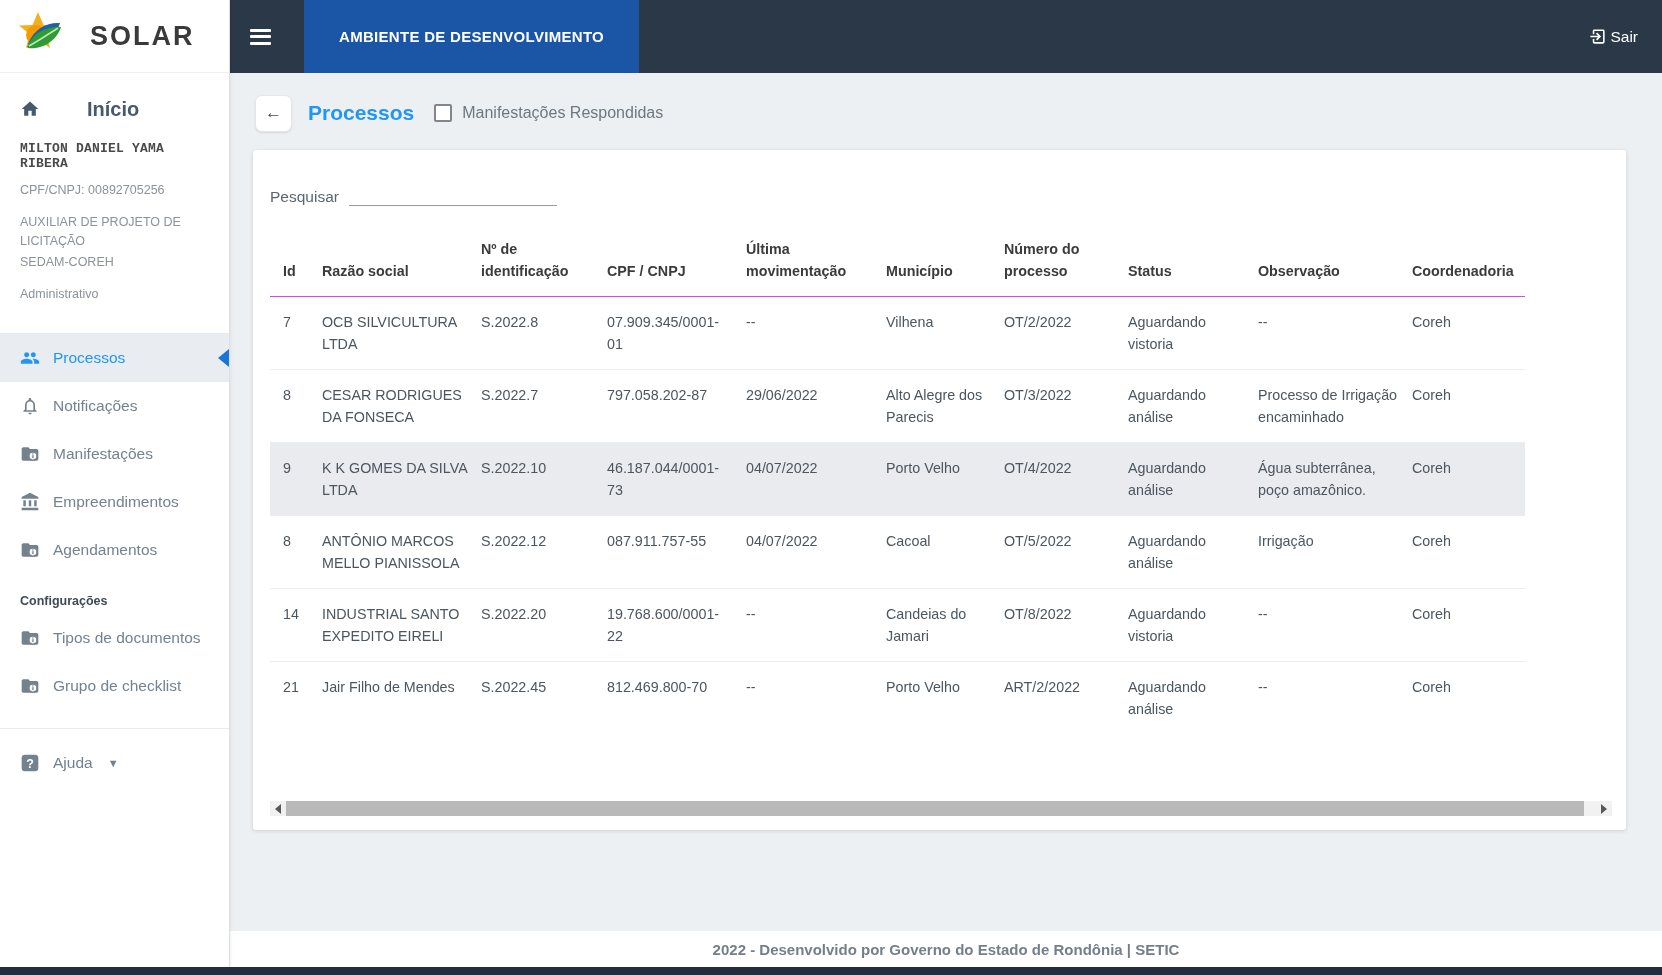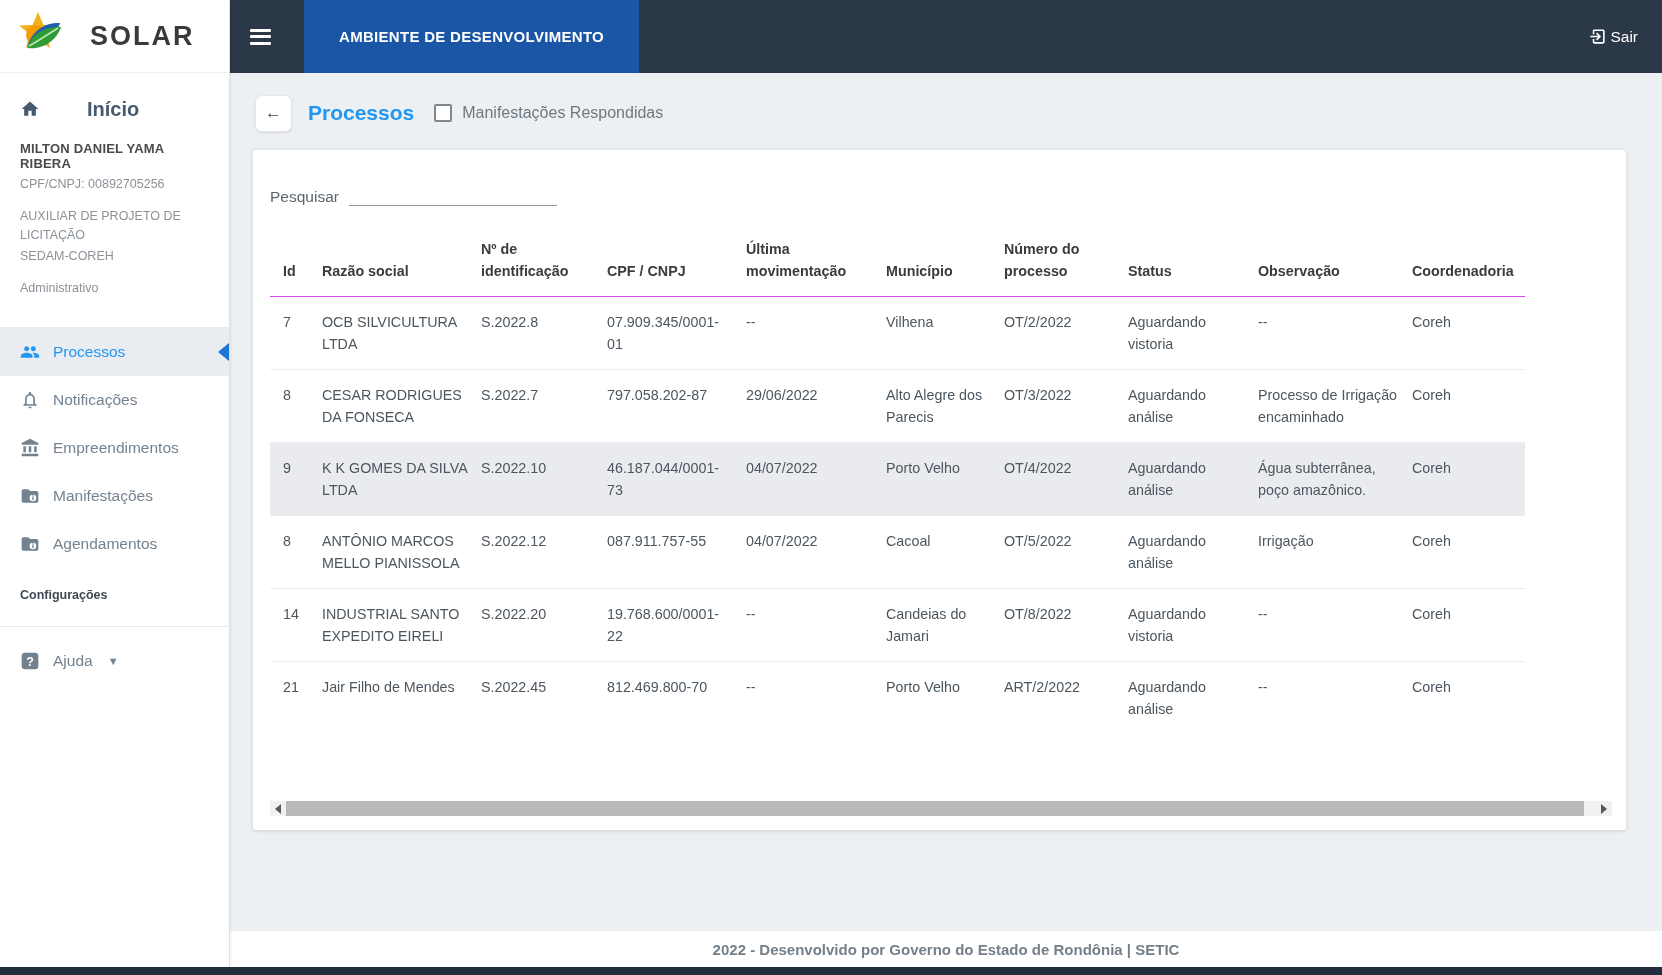--- a/index.html
+++ b/index.html
@@ -15,21 +15,21 @@
   .side-scroll { flex:1; }
   .nav-item { display:flex; align-items:center; gap:13px; height:48px; padding-left:20px; color:#74828f; font-size:15.5px; cursor:pointer; position:relative; }
   .nav-item .nav-icon { width:20px; height:20px; display:inline-flex; align-items:center; justify-content:center; color:#74828f; }
   .nav-item.active { background:#e9edf2; color:#2196f3; }
   .nav-item.active .nav-icon { color:#2196f3; }
   .active-arrow { position:absolute; right:0; top:50%; transform:translateY(-50%);
     width:0; height:0; border-top:9px solid transparent; border-bottom:9px solid transparent; border-right:11px solid #1976d2; }
   .home-item { margin-top:14px; height:44px; color:#455a6e; font-weight:bold; font-size:20px;gap:47px; }
   .home-item .nav-icon { color:#455a6e; }
   .user-block { padding:10px 18px 4px 20px; }
-  .user-name { font-size:13px; font-weight:bold; color:#4a4a4a; margin-bottom:4px; letter-spacing:.2px; }
+  .user-name { font-size:13px; font-weight:bold; color:#4a4a4a; margin-bottom:10px; letter-spacing:.2px;font-family:Liberation Mono, monospace; }
   .user-line { font-size:12.5px; color:#8b9299; margin-bottom:13px; line-height:19px; }
   .divider { border-top:1px solid #e8eaec; margin-top:12px; }
   .section-label { padding:20px 0 6px 20px; font-size:12.5px; font-weight:bold; color:#3f4a54; }
   .help-item { margin-top:10px; }
   .caret { font-size:11px; color:#74828f; margin-left:2px; }
   svg.ic { width:100%; height:100%; fill:currentColor; }
 
   
   .main { flex:1; display:flex; flex-direction:column; background:#edf0f3; }
   .topbar { height:73px; background:#2a3847; display:flex; align-items:center; padding-left:20px; flex:none; }
@@ -123,52 +123,74 @@
             <span class="nav-icon">
               <svg class="ic" viewBox="0 0 24 24">
                 <path d="M12 22c1.1 0 2-.9 2-2h-4c0 1.1.9 2 2 2zm6-6v-5c0-3.07-1.63-5.64-4.5-6.32V4c0-.83-.67-1.5-1.5-1.5s-1.5.67-1.5 1.5v.68C7.64 5.36 6 7.92 6 11v5l-2 2v1h16v-1l-2-2zm-2 1H8v-6c0-2.48 1.51-4.5 4-4.5s4 2.02 4 4.5v6z"></path>
               </svg>
             </span>
             <span class="nav-label">Notificações</span>
           </div>
           <div class="nav-item">
             <span class="nav-icon">
               <svg class="ic" viewBox="0 0 24 24">
-                <path d="M4 10h3v7H4zM10.5 10h3v7h-3zM2 19h20v3H2zM17 10h3v7h-3zM12 1 2 6v2h20V6z"></path>
-              </svg>
-            </span>
-            <span class="nav-label">Empreendimentos</span>
-          </div>
-          <div class="nav-item">
-            <span class="nav-icon">
-              <svg class="ic" viewBox="0 0 24 24">
                 <path d="M10 4H4c-1.1 0-2 .9-2 2v12c0 1.1.9 2 2 2h16c1.1 0 2-.9 2-2V8c0-1.1-.9-2-2-2h-8l-2-2z"></path>
                 <circle cx="15.5" cy="14.5" r="4.8" fill="#fff" stroke="currentColor" stroke-width="1.6"></circle>
                 <rect x="14.7" y="13.4" width="1.6" height="3.6"></rect>
                 <rect x="14.7" y="11.2" width="1.6" height="1.5"></rect>
               </svg>
             </span>
             <span class="nav-label">Manifestações</span>
           </div>
           <div class="nav-item">
             <span class="nav-icon">
               <svg class="ic" viewBox="0 0 24 24">
+                <path d="M4 10h3v7H4zM10.5 10h3v7h-3zM2 19h20v3H2zM17 10h3v7h-3zM12 1 2 6v2h20V6z"></path>
+              </svg>
+            </span>
+            <span class="nav-label">Empreendimentos</span>
+          </div>
+          <div class="nav-item">
+            <span class="nav-icon">
+              <svg class="ic" viewBox="0 0 24 24">
                 <path d="M10 4H4c-1.1 0-2 .9-2 2v12c0 1.1.9 2 2 2h16c1.1 0 2-.9 2-2V8c0-1.1-.9-2-2-2h-8l-2-2z"></path>
                 <circle cx="15.5" cy="14.5" r="4.8" fill="#fff" stroke="currentColor" stroke-width="1.6"></circle>
                 <rect x="14.7" y="13.4" width="1.6" height="3.6"></rect>
                 <rect x="14.7" y="11.2" width="1.6" height="1.5"></rect>
               </svg>
             </span>
             <span class="nav-label">Agendamentos</span>
           </div>
         </nav>
 
       <div class="section-label">Configurações</div>
 
       <nav id="settings-menu">
+          <div class="nav-item">
+            <span class="nav-icon">
+              <svg class="ic" viewBox="0 0 24 24">
+                <path d="M10 4H4c-1.1 0-2 .9-2 2v12c0 1.1.9 2 2 2h16c1.1 0 2-.9 2-2V8c0-1.1-.9-2-2-2h-8l-2-2z"></path>
+                <circle cx="15.5" cy="14.5" r="4.8" fill="#fff" stroke="currentColor" stroke-width="1.6"></circle>
+                <rect x="14.7" y="13.4" width="1.6" height="3.6"></rect>
+                <rect x="14.7" y="11.2" width="1.6" height="1.5"></rect>
+              </svg>
+            </span>
+            <span class="nav-label">Tipos de documentos</span>
+          </div>
+          <div class="nav-item">
+            <span class="nav-icon">
+              <svg class="ic" viewBox="0 0 24 24">
+                <path d="M10 4H4c-1.1 0-2 .9-2 2v12c0 1.1.9 2 2 2h16c1.1 0 2-.9 2-2V8c0-1.1-.9-2-2-2h-8l-2-2z"></path>
+                <circle cx="15.5" cy="14.5" r="4.8" fill="#fff" stroke="currentColor" stroke-width="1.6"></circle>
+                <rect x="14.7" y="13.4" width="1.6" height="3.6"></rect>
+                <rect x="14.7" y="11.2" width="1.6" height="1.5"></rect>
+              </svg>
+            </span>
+            <span class="nav-label">Grupo de checklist</span>
+          </div>
         </nav>
 
       <div class="divider" style="margin-top:18px;"></div>
 
       <div class="nav-item help-item">
         <span class="nav-icon">
           <svg class="ic" viewBox="0 0 24 24">
               <rect x="2" y="2" width="20" height="20" rx="4"></rect>
               <text x="12" y="17.5" text-anchor="middle" font-size="15" font-weight="bold" fill="#fff">?</text>
             </svg>

